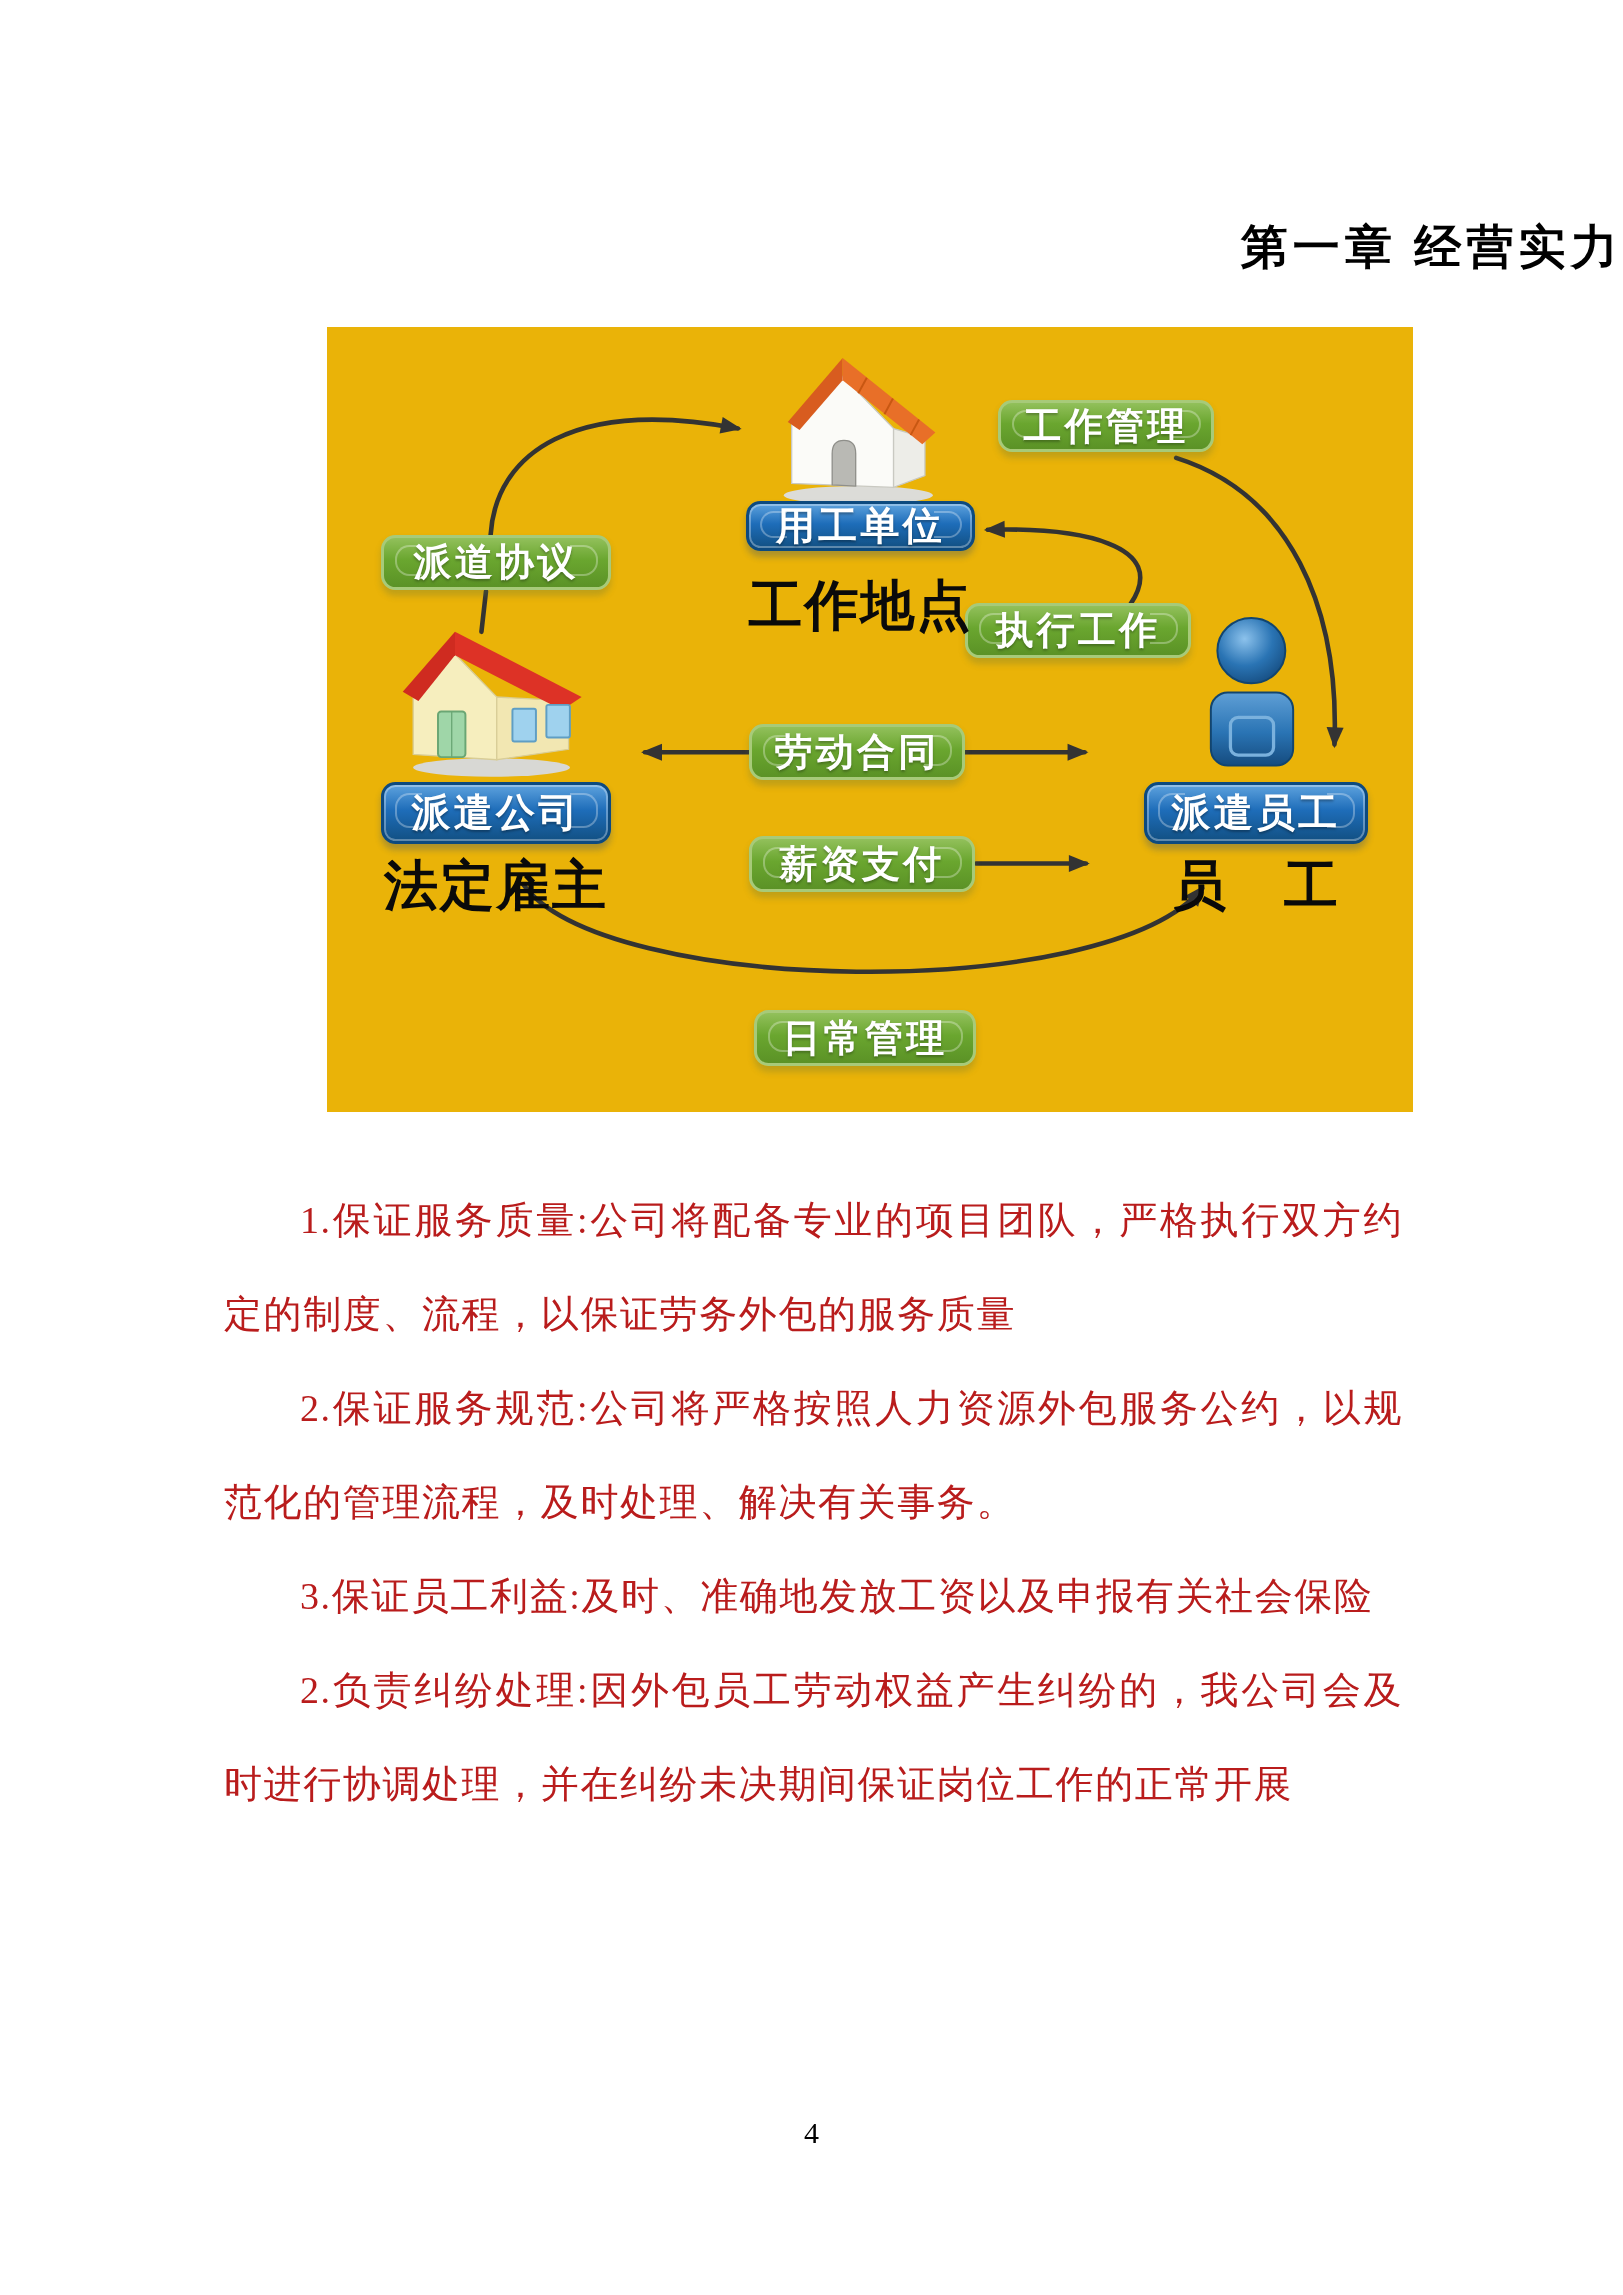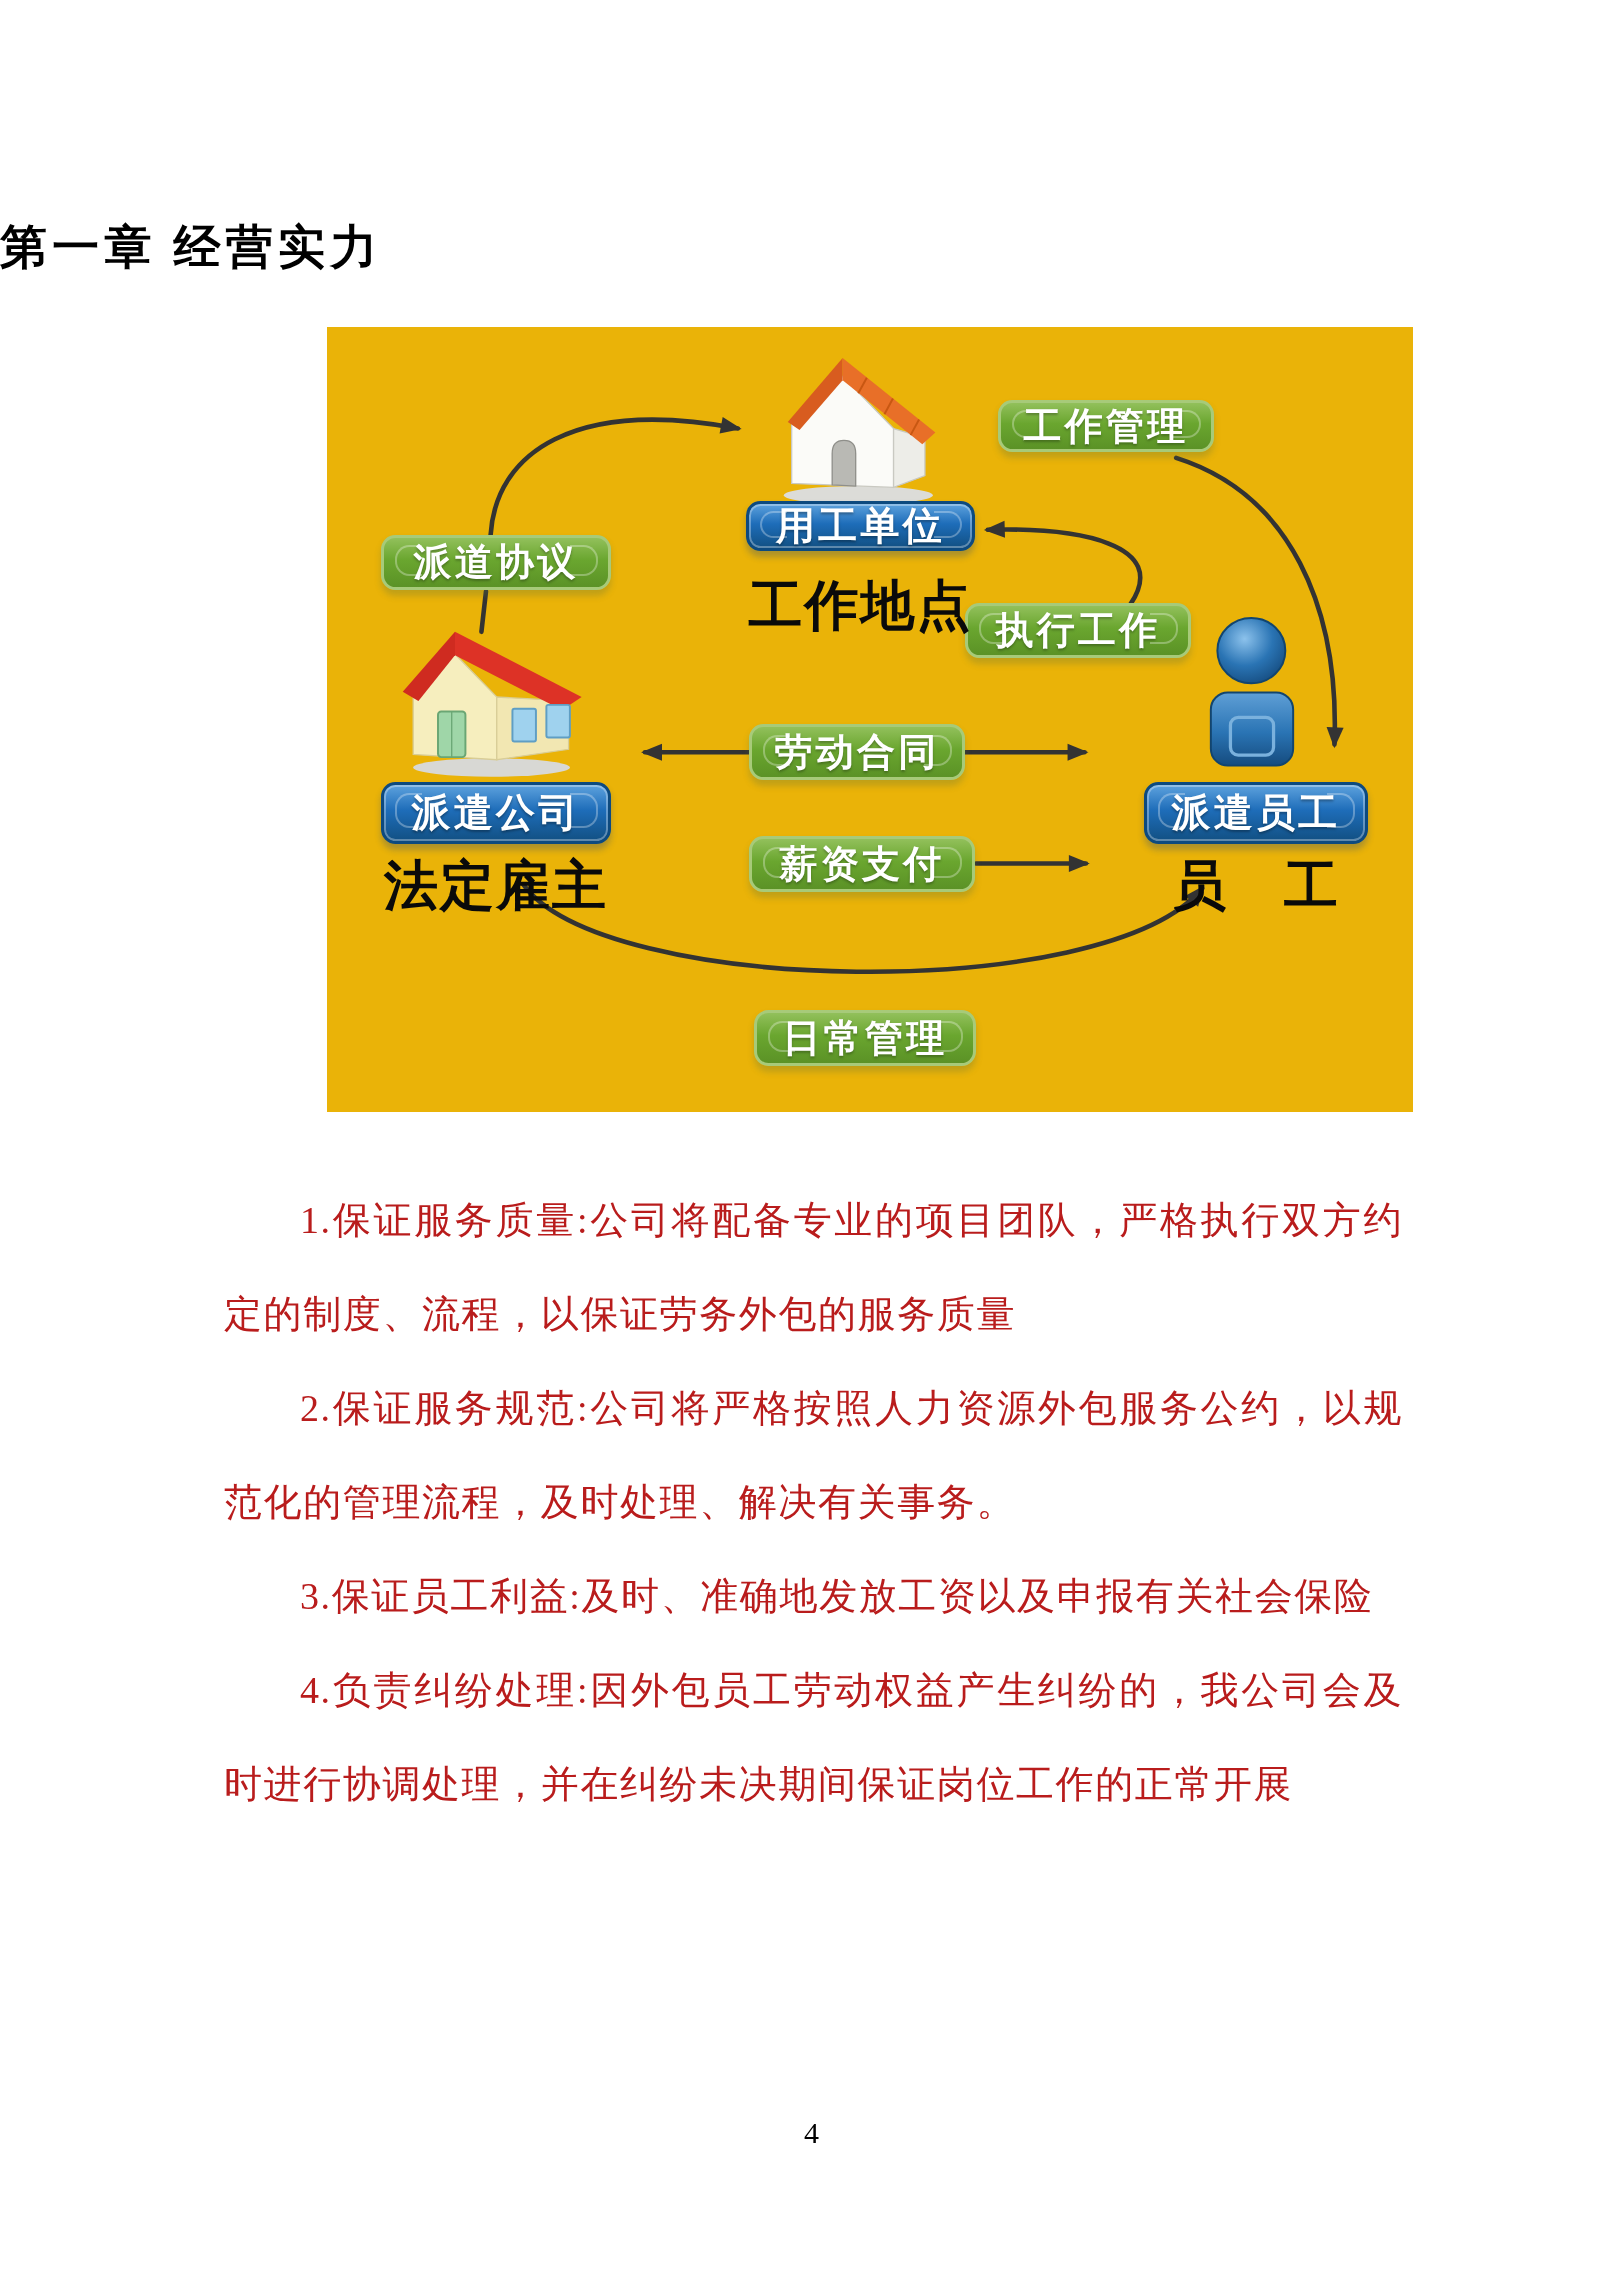--- a/index.html
+++ b/index.html
@@ -2,21 +2,21 @@
 <html style="--green_label: #6aa62f; --blue_label: #1e6db9; --arrow: #333333; --roof_orange: #e86f28; --roof_red: #dd3226; --wall_white: #fbfbf8; --wall_cream: #f6eebe; --door_green: #9fd6a8; --window_blue: #9fd2ee; --person_blue: #2a74b4;font-size:10.5px"><head>
 <meta charset="utf-8">
 <style>
   html,body { margin:0; padding:0; }
   body {
     width:1623px; height:2295px; position:relative; background:#ffffff;
     font-family:"Liberation Serif","DejaVu Serif",serif; color:#111;
     overflow:hidden;
   }
   .title {
-    position:absolute; top:185px; left:0; width:100%; text-align:left;
+    position:absolute; top:185px; left:0; width:100%; text-align:right;
     font-size:47px; font-weight:bold; letter-spacing:5.2px; color:#000;
   }
   
   .diagram { position:absolute; left:327px; top:327px; width:1086px; height:785px; background:#eab308; }
   .arrows { position:absolute; left:0; top:0; width:1086px; height:785px; }
   .icon { position:absolute; }
   #icon-top-house   { left:432px;  top:18.3px;  width:196px; height:162px; }
   #icon-left-house  { left:65px;  top:293px; width:203px; height:158px; }
   #icon-person      { left:876px; top:287px; width:98px; height:170px; }
 
@@ -178,17 +178,17 @@
   <div class="pill blue" id="pill-employee">
       <span>派遣员工</span>
     </div>
   <div class="caption" id="cap-employee">员　工</div>
 </div>
 
 <div class="body-text">
   <p>1.保证服务质量:公司将配备专业的项目团队，严格执行双方约定的制度、流程，以保证劳务外包的服务质量</p>
   <p>2.保证服务规范:公司将严格按照人力资源外包服务公约，以规范化的管理流程，及时处理、解决有关事务。</p>
   <p>3.保证员工利益:及时、准确地发放工资以及申报有关社会保险</p>
-  <p>4.负责纠纷处理:因外包员工劳动权益产生纠纷的，我公司会及时进行协调处理，并在纠纷未决期间保证岗位工作的正常开展</p>
+  <p>2.负责纠纷处理:因外包员工劳动权益产生纠纷的，我公司会及时进行协调处理，并在纠纷未决期间保证岗位工作的正常开展</p>
 </div>
 
 <div class="page-num">4</div>
 
 
 </body></html>

